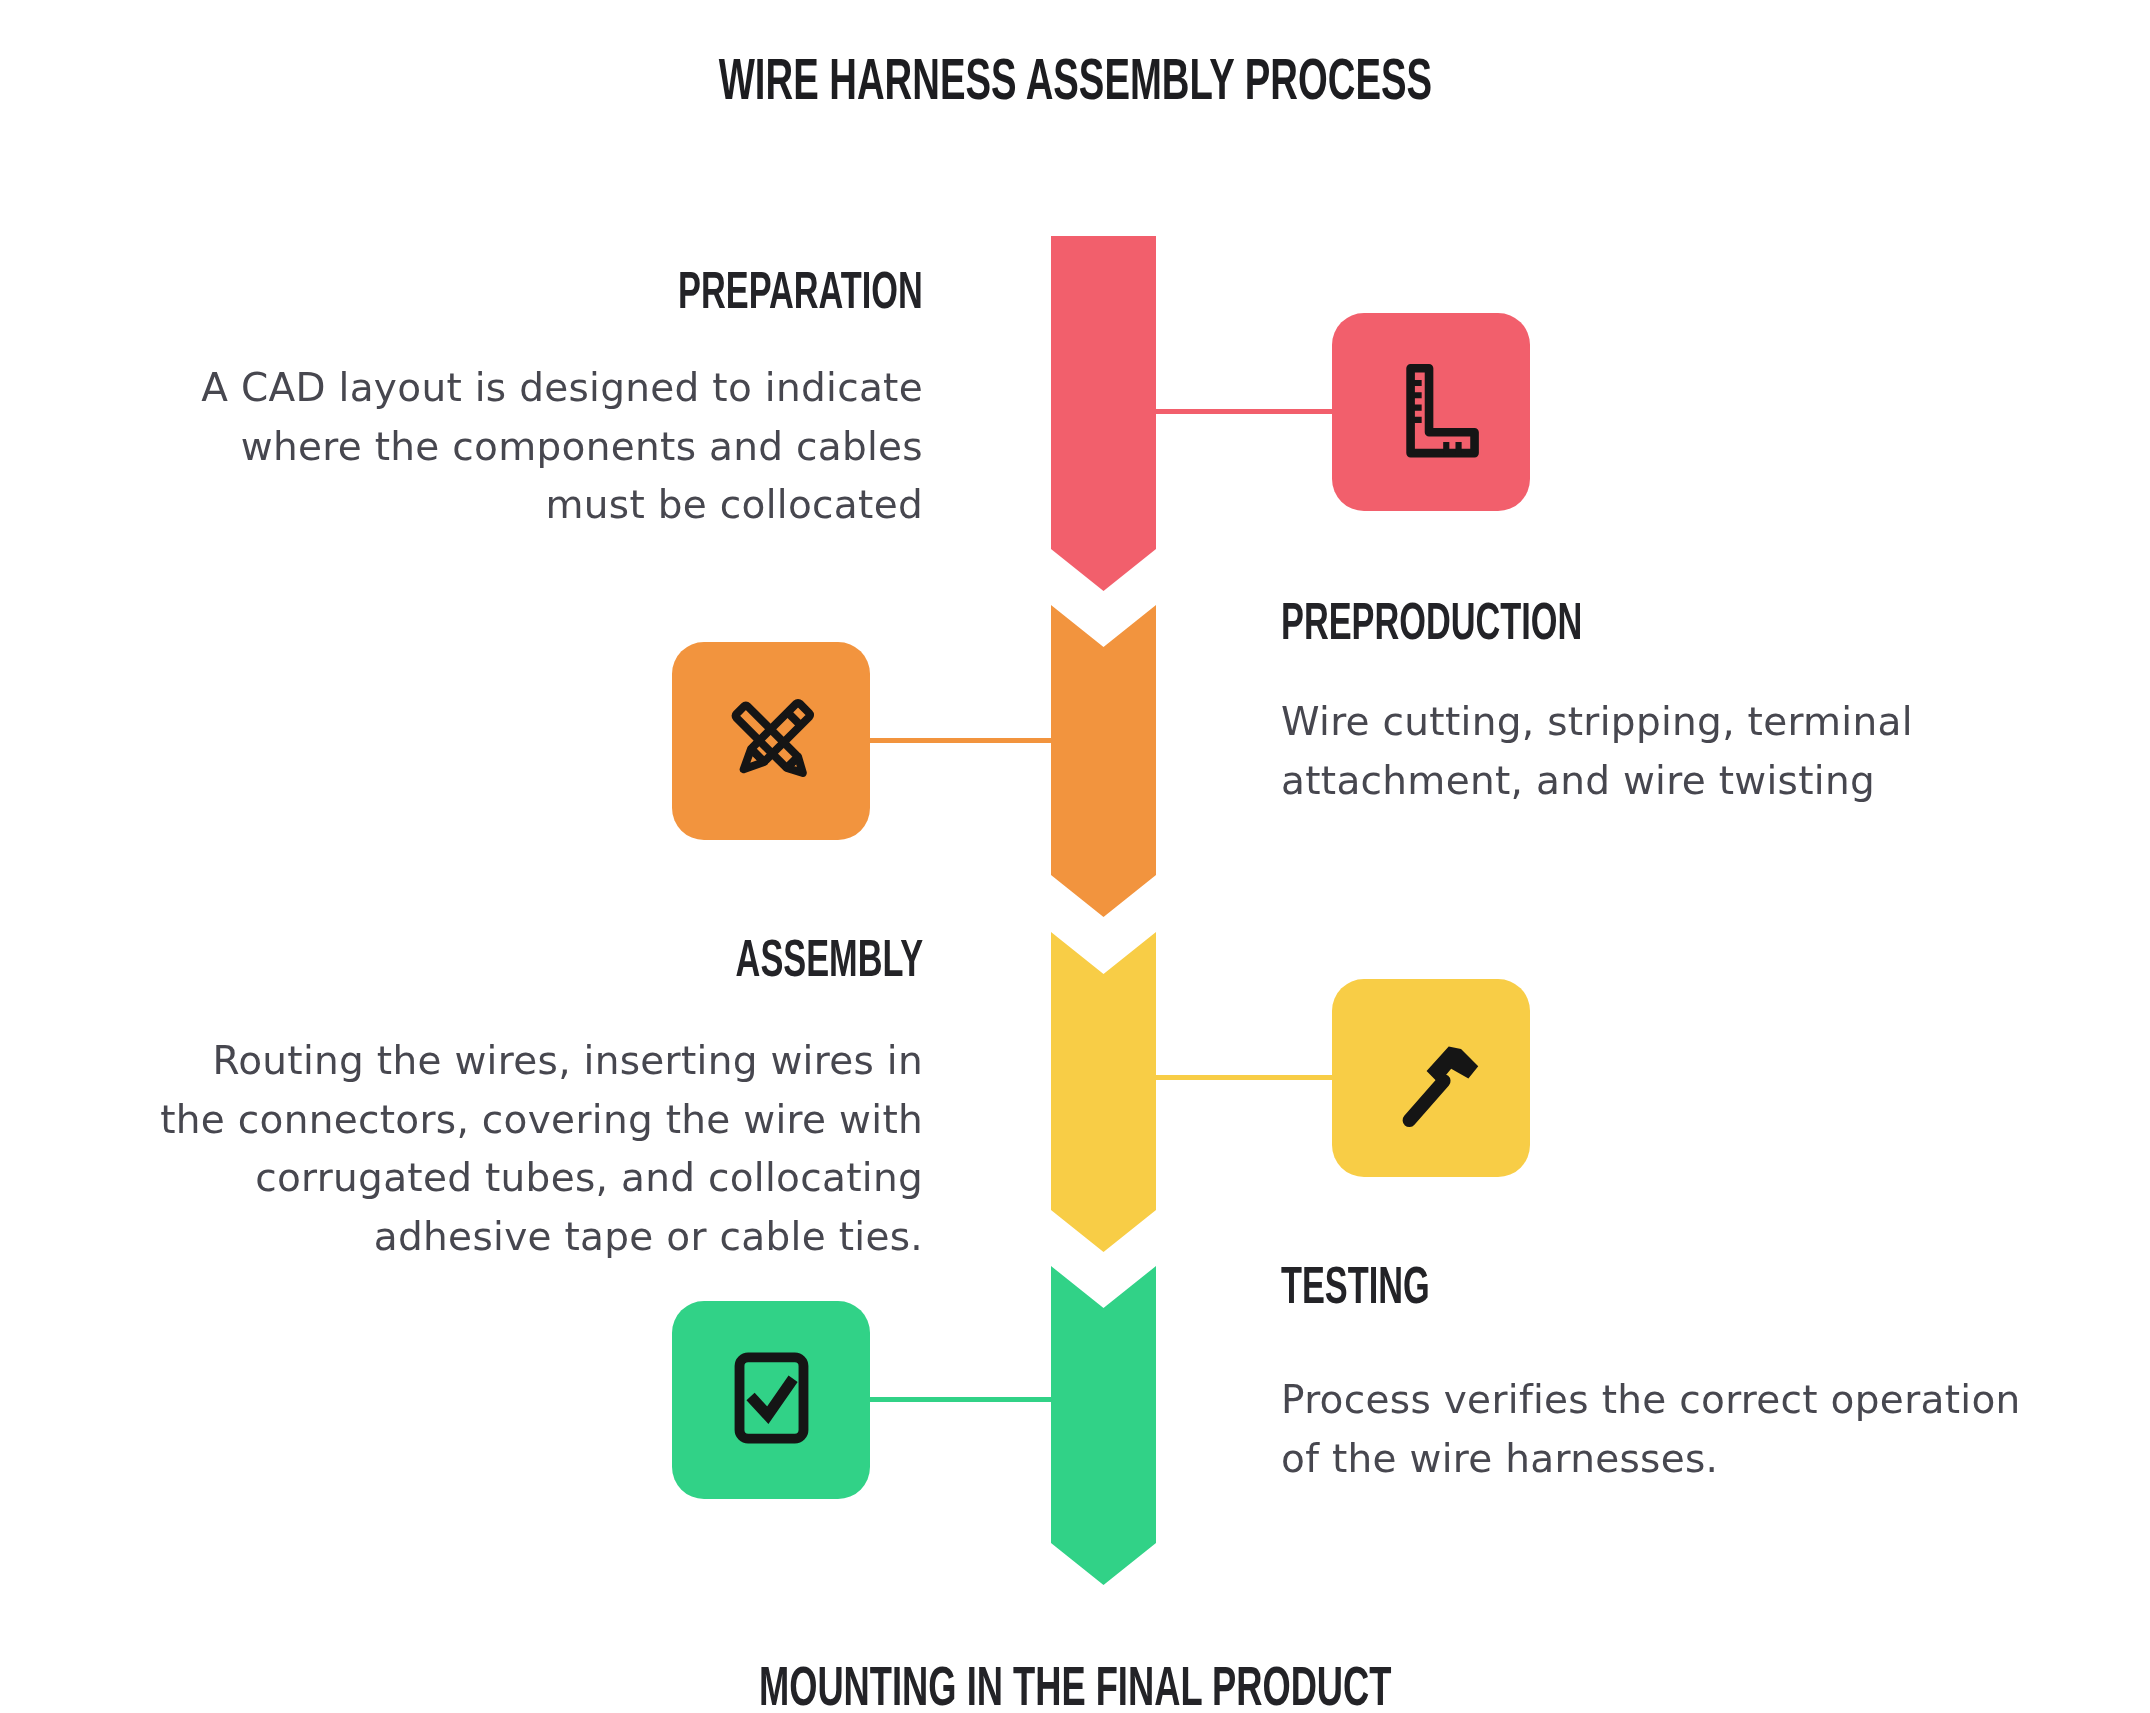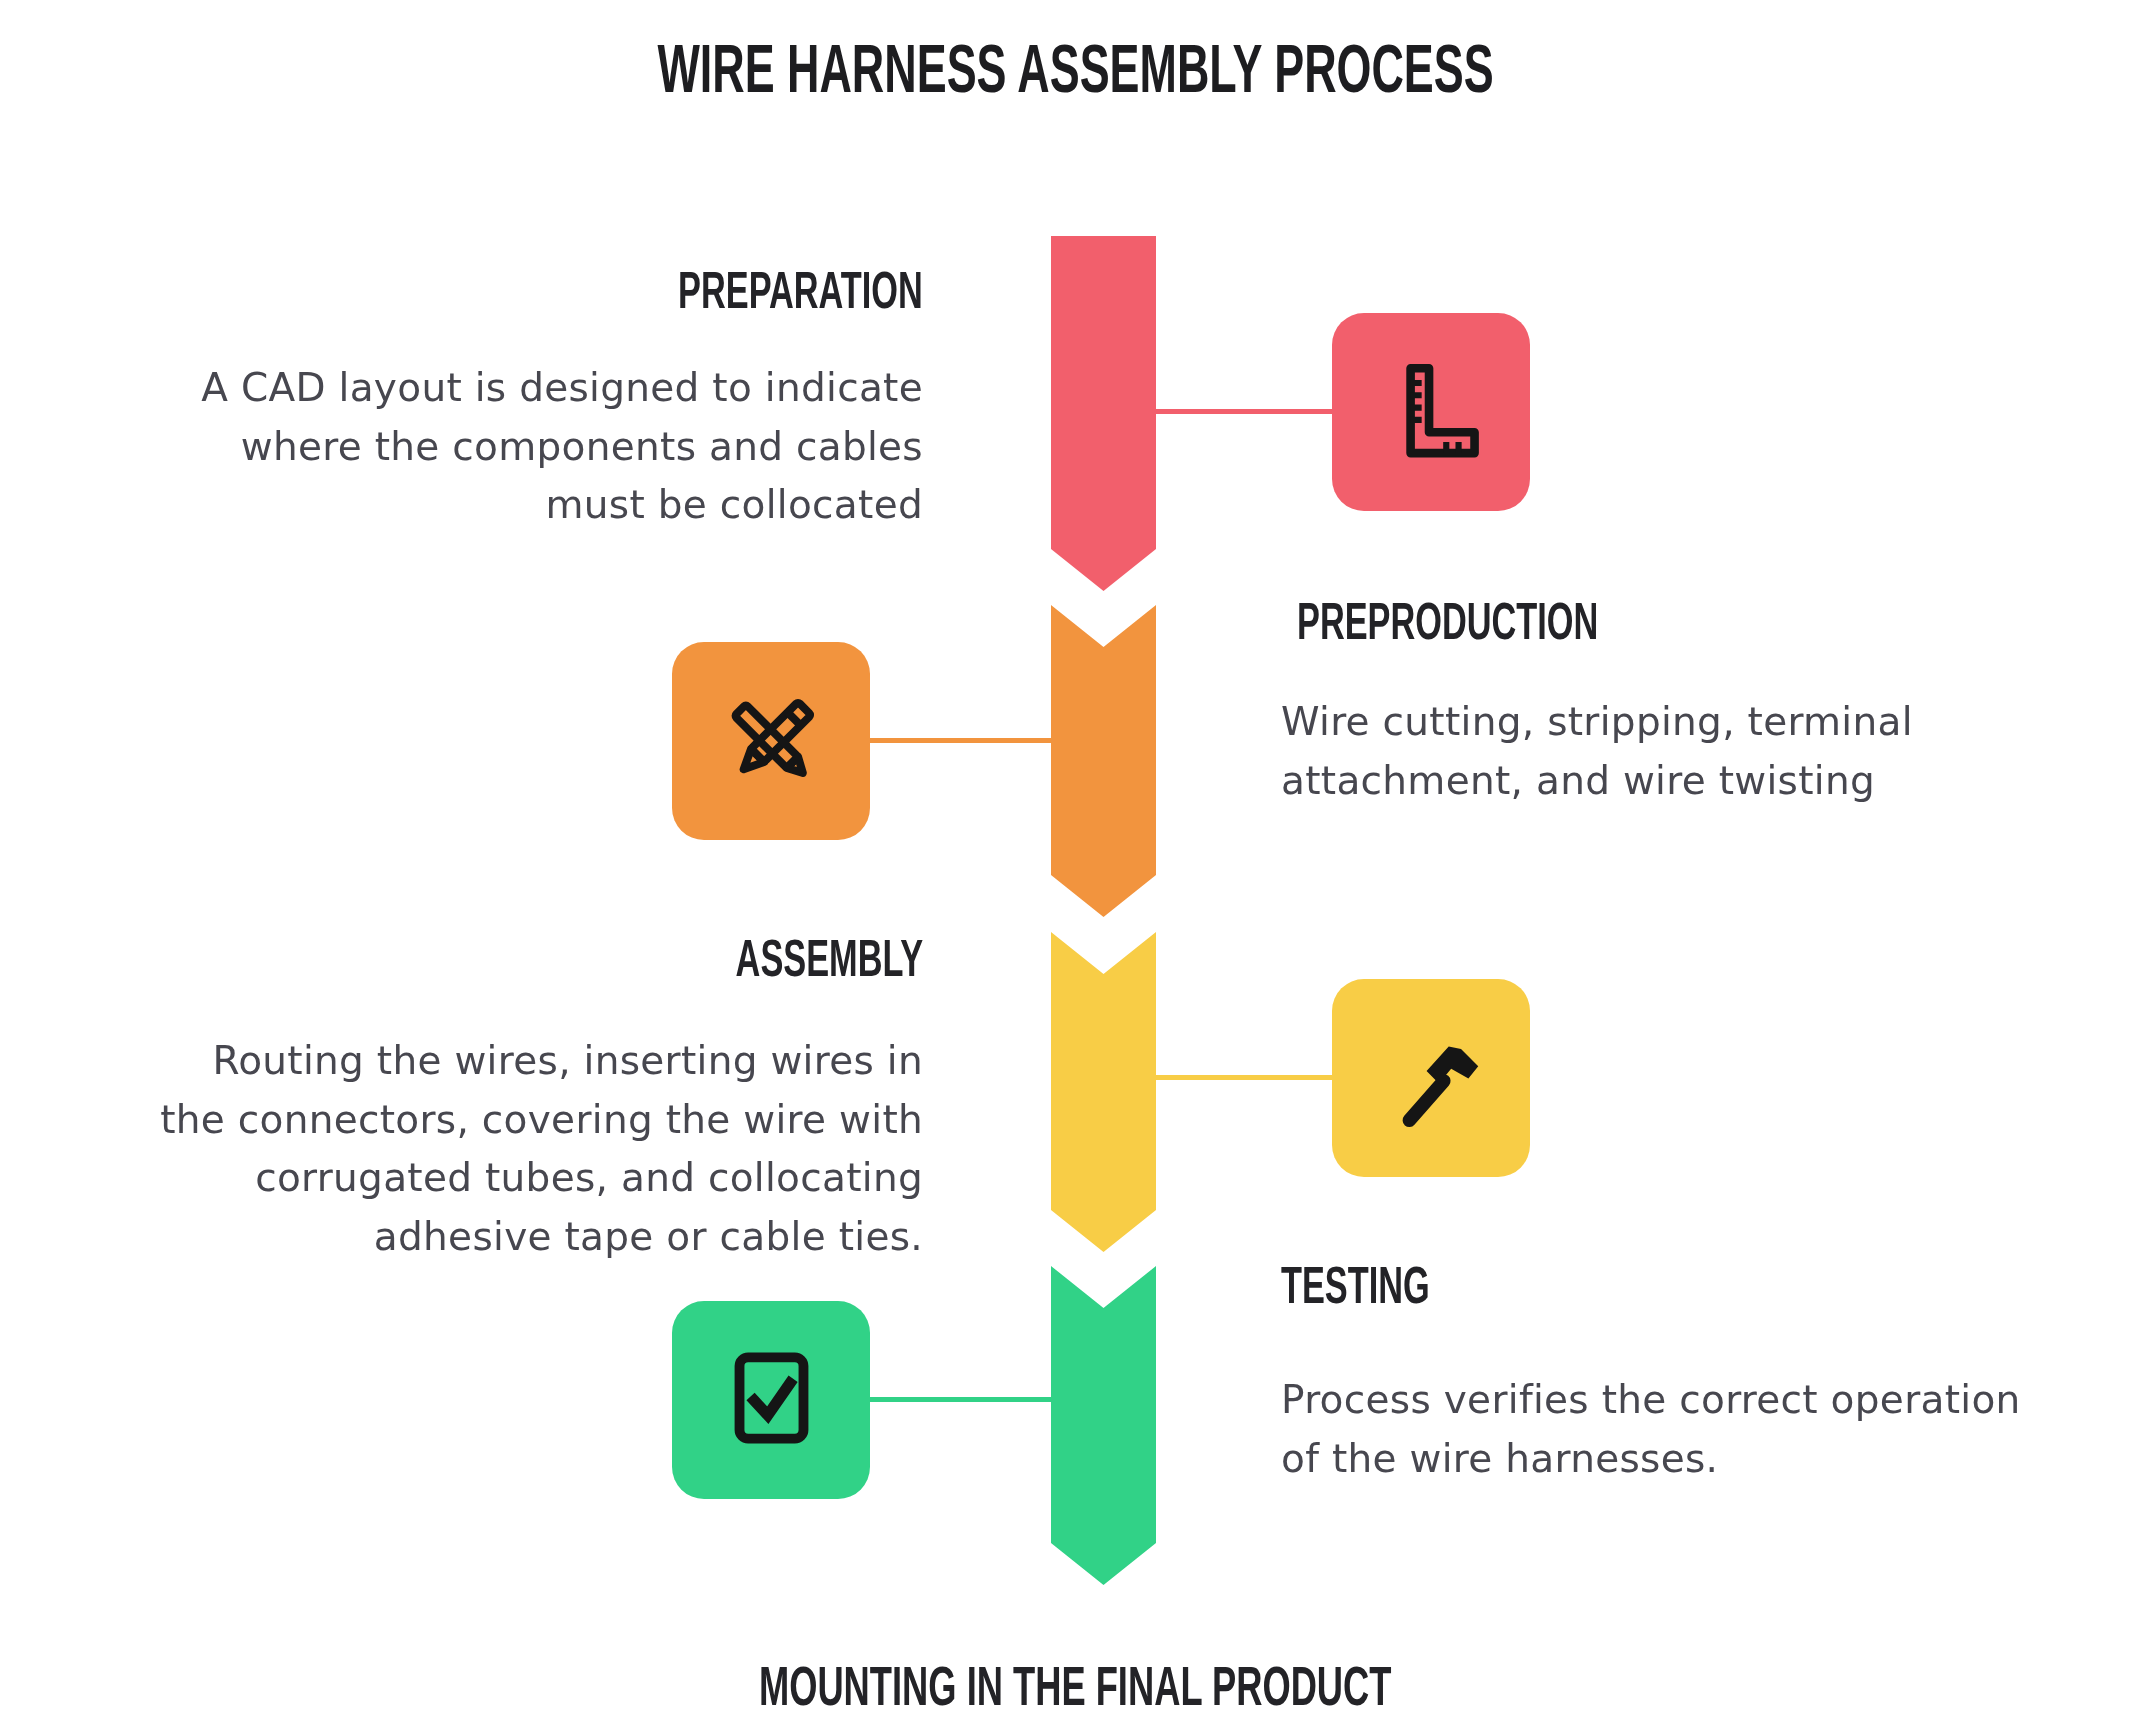--- a/index.html
+++ b/index.html
@@ -20,42 +20,42 @@
     font-family: "Liberation Sans", sans-serif;
     font-weight: bold;
     color: #232327;
     white-space: nowrap;
     transform: scaleX(0.66);
   }
   .title {
     position: absolute;
     left: 0; right: 0;
     top: 29px;
-    margin: 0;
+    margin: 16px;
     text-align: center;
-    font-size: 68px;
+    font-size: 58px;
   }
   .title .cond { transform-origin: 50% 50%; color: #1d1d20; }
 
   .footer {
     position: absolute;
     left: 0; right: 0;
     top: 1654px;
     text-align: center;
     font-size: 55px;
   }
   .footer .cond { transform-origin: 50% 50%; }
 
   .step-h { position: absolute; font-size: 52px; }
   .step-h.r { right: 1228px; text-align: right; }
   .step-h.l { left: 1281px; text-align: left; }
   .step-h.r .cond { transform-origin: 100% 50%; }
   .step-h.l .cond { transform-origin: 0% 50%; }
   .h1 { top: 260px; }
-  .h2 { top: 591px; margin-left: 16px; }
+  .h2 { top: 591px; }
   .h3 { top: 928px; }
   .h4 { top: 1255px; }
 
   .para {
     position: absolute;
     font-size: 39px;
     line-height: 1.5;
     letter-spacing: 0.3px;
     color: #47474f;
     white-space: pre-line;

